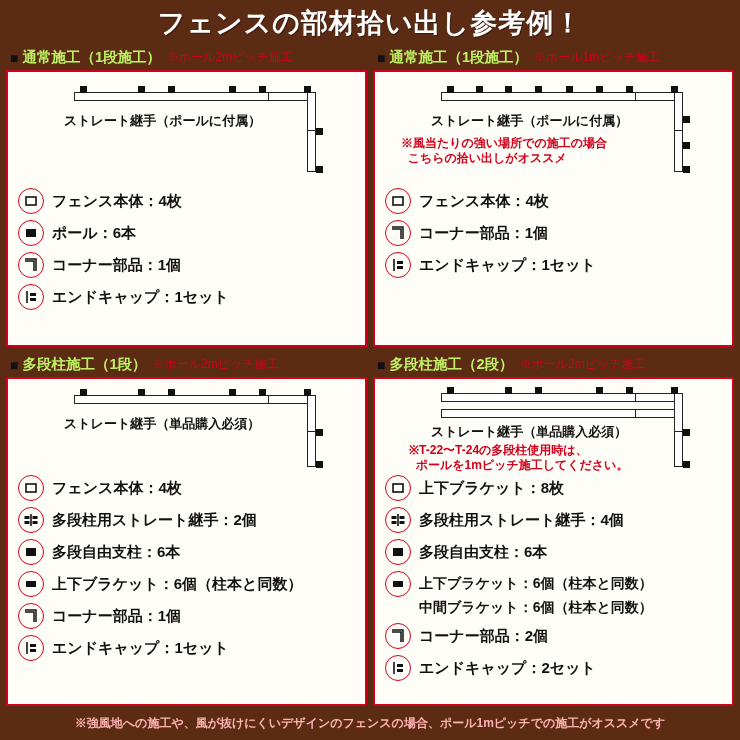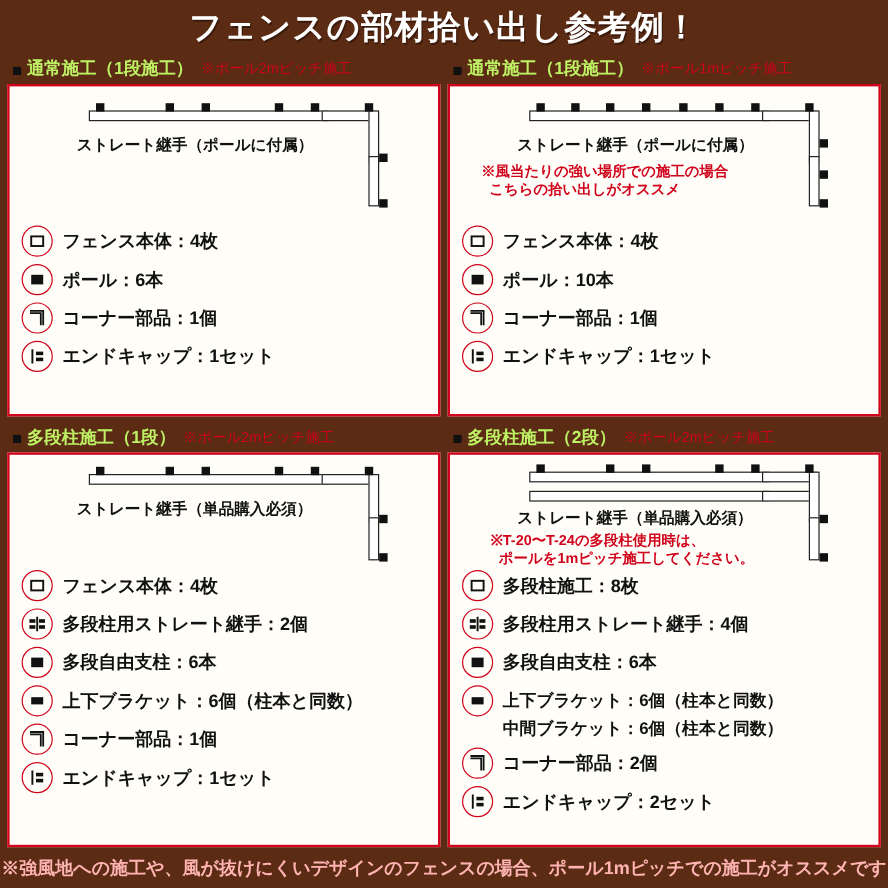--- a/index.html
+++ b/index.html
@@ -116,21 +116,21 @@
   .row.tight{margin-bottom:2px;}
   .sym{display:block;}
   .footer{
     position:absolute;
     left:0;right:0;bottom:0;
     height:34px;
     display:flex;align-items:center;justify-content:center;
   }
   .footer .ftxt{
     color:#ffd4d4;
-    font-size:15px;font-weight:bold;
+    font-size:12px;font-weight:bold;
     color:#ffb3b3;
   }
 </style>
 </head>
 <body>
 
 <div class="page">
 
   <div class="title-bar">
     <div class="title">フェンスの部材拾い出し参考例！</div>
@@ -231,28 +231,20 @@
           <div class="row">
             <span class="ic">
               <svg class="sym" width="14" height="14" viewBox="0 0 14 14">
                   <rect x="2" y="3" width="10" height="8" fill="none" stroke="#111" stroke-width="1.6"></rect>
                 </svg>
             </span>
             <span class="lbl">フェンス本体：4枚</span>
           </div>
           <div class="row">
             <span class="ic">
-              <svg class="sym" width="14" height="14" viewBox="0 0 14 14">
-                  <rect x="2" y="3" width="10" height="8" fill="#111"></rect>
-                </svg>
-            </span>
-            <span class="lbl">ポール：10本</span>
-          </div>
-          <div class="row">
-            <span class="ic">
               <svg class="sym" width="16" height="16" viewBox="0 0 16 16">
                   <path d="M2 4 H11 V14" fill="none" stroke="#111" stroke-width="1.5"></path>
                   <path d="M2 2 H13 V14" fill="none" stroke="#111" stroke-width="1.5"></path>
                 </svg>
             </span>
             <span class="lbl">コーナー部品：1個</span>
           </div>
           <div class="row">
             <span class="ic">
               <svg class="sym" width="16" height="16" viewBox="0 0 16 16">
@@ -365,31 +357,31 @@
           <div class="rail v" style="left:291px;top:46px;height:36px;"></div>
           <div class="post" style="left:64px;top:2px;"></div>
           <div class="post" style="left:122px;top:2px;"></div>
           <div class="post" style="left:152px;top:2px;"></div>
           <div class="post" style="left:213px;top:2px;"></div>
           <div class="post" style="left:243px;top:2px;"></div>
           <div class="post" style="left:288px;top:2px;"></div>
           <div class="post" style="left:300px;top:44px;"></div>
           <div class="post" style="left:300px;top:76px;"></div>
           <div class="diag-label" style="left:48px;top:38px;">ストレート継手（単品購入必須）</div>
-          <div class="diag-warn" style="left:26px;top:58px;white-space:pre;">※T-20〜T-24の多段柱使用時は、
+          <div class="diag-warn" style="left:26px;top:58px;white-space:pre;">※T-22〜T-24の多段柱使用時は、
   ポールを1mピッチ施工してください。</div>
         </div>
         <div class="rows">
           <div class="row">
             <span class="ic">
               <svg class="sym" width="14" height="14" viewBox="0 0 14 14">
                   <rect x="2" y="3" width="10" height="8" fill="none" stroke="#111" stroke-width="1.6"></rect>
                 </svg>
             </span>
-            <span class="lbl">多段柱施工：8枚</span>
+            <span class="lbl">上下ブラケット：8枚</span>
           </div>
           <div class="row">
             <span class="ic">
               <svg class="sym" width="16" height="16" viewBox="0 0 16 16">
                   <path d="M8 2 V14" stroke="#111" stroke-width="1.6"></path>
                   <rect x="1.5" y="4" width="5" height="3" fill="#111"></rect>
                   <rect x="9.5" y="4" width="5" height="3" fill="#111"></rect>
                   <rect x="1.5" y="9" width="5" height="3" fill="#111"></rect>
                   <rect x="9.5" y="9" width="5" height="3" fill="#111"></rect>
                 </svg>

